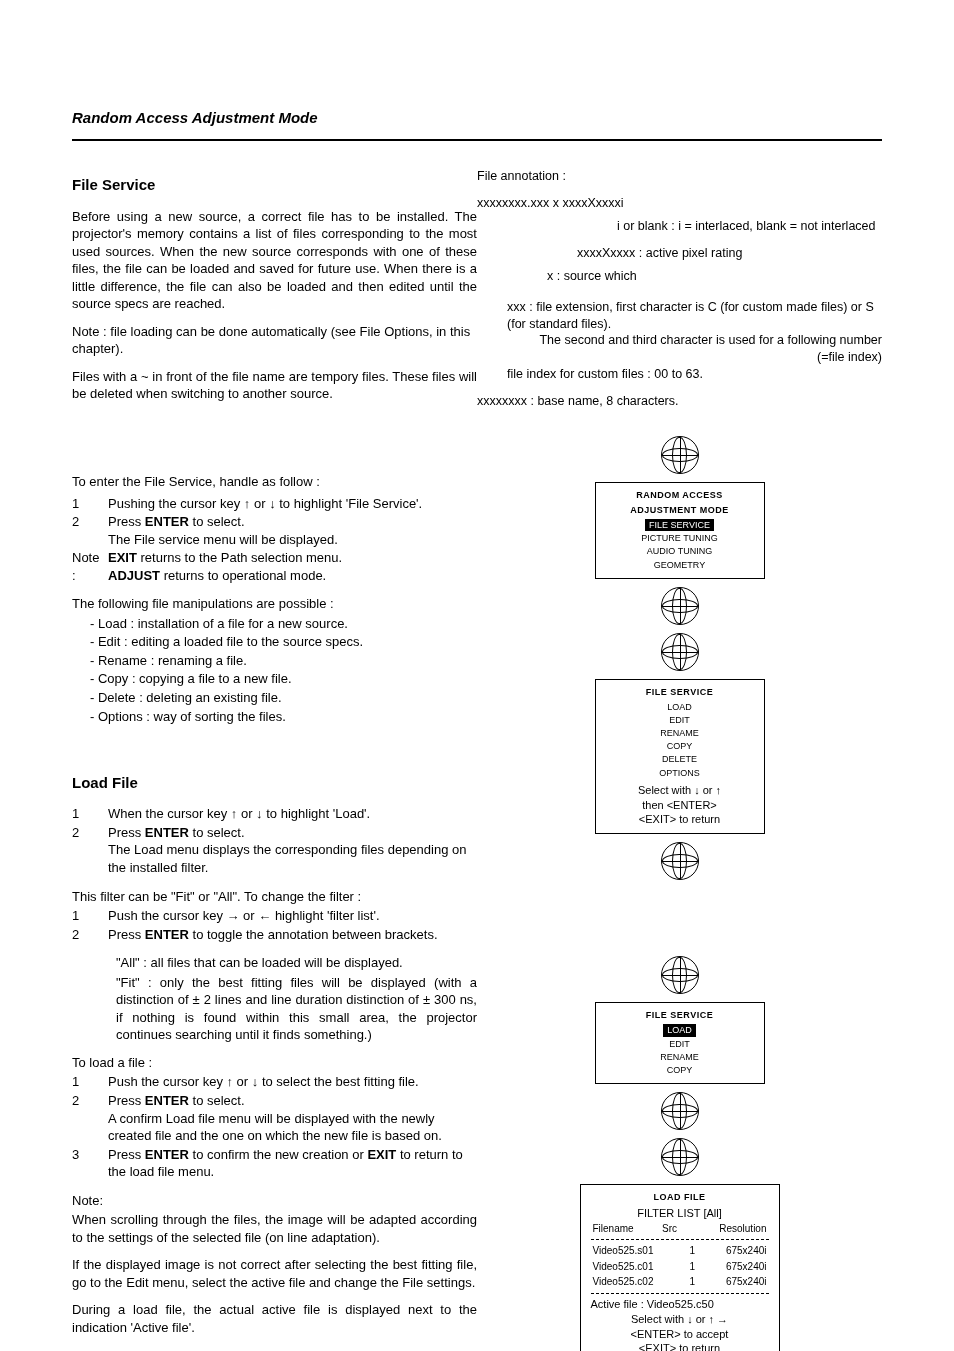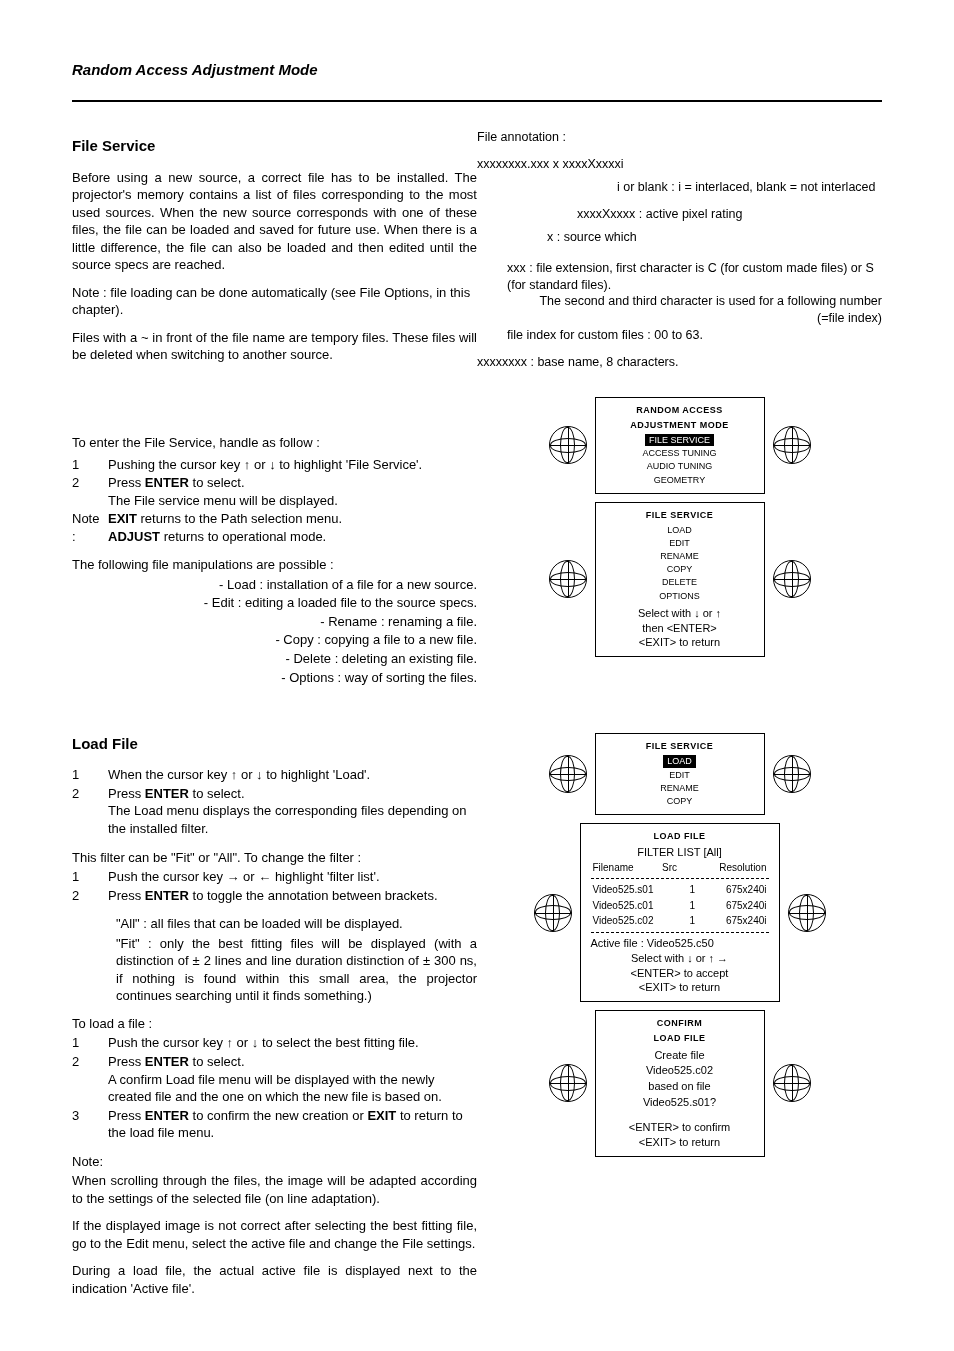--- a/index.html
+++ b/index.html
@@ -8,22 +8,23 @@
     font-size: 13px;
     line-height: 1.35;
     color: #000;
     background: #fff;
     margin: 0;
     padding: 60px 72px 40px 72px;
     width: 954px;
   }
   .header-line {
     border-bottom: 2px solid #000;
-    padding-bottom: 20px;
+    padding-bottom: 11px;
     margin-bottom: 24px;
+    margin-top: 48px;
   }
   .chapter-title {
     font-style: italic;
     font-weight: bold;
     font-size: 15px;
   }
   .two-col {
     display: flex;
   }
   .col-left { flex: 1; }
@@ -31,21 +32,21 @@
   h2.section {
     font-size: 15px;
     font-weight: bold;
     margin: 10px 0 12px 0;
   }
   p { margin: 0 0 10px 0; text-align: justify; }
   .indent-block { margin-left: 44px; }
   table.steps { border-collapse: collapse; margin-bottom: 8px; }
   table.steps td { vertical-align: top; padding: 0 8px 1px 0; }
   table.steps td:first-child { width: 36px; }
-  .man-list { margin: 2px 0 0 18px; text-align: right; }
+  .man-list { margin: 2px 0 0 18px; }
   .man-list div { margin: 1px 0; }
   .annotation-block { font-size: 12.5px; }
   .annotation-block .row { margin: 3px 0; }
   
   .osd-wrap { display:flex; justify-content:center; margin:8px 0; }
   .osd {
     border: 1px solid #000;
     padding: 6px 10px;
     font-size: 9px;
     text-align: center;
@@ -67,21 +68,21 @@
     width:38px; height:38px; border:1.5px solid #000; border-radius:50%;
     position:relative; display:inline-block; vertical-align:middle;
   }
   .globe::before, .globe::after {
     content:""; position:absolute; border:1px solid #000; border-radius:50%;
   }
   .globe::before { top:0; bottom:0; left:30%; right:30%; }
   .globe::after { top:30%; bottom:30%; left:0; right:0; }
   .globe .h { position:absolute; left:0; right:0; top:50%; border-top:1px solid #000; }
   .globe .v { position:absolute; top:0; bottom:0; left:50%; border-left:1px solid #000; }
-  .osd-row { display:flex; align-items:center; justify-content:flex-start; gap:8px; }
+  .osd-row { display:flex; align-items:center; justify-content:flex-start; gap:8px;flex-direction:column; }
   .ann-tree {
     position: relative;
     padding-left: 0;
     font-size: 12.5px;
   }
 </style>
 </head>
 <body>
 
 <div class="header-line">
@@ -218,21 +219,21 @@
     <div class="osd-wrap" style="margin-top:26px;">
       <div class="osd-row">
         <span class="globe">
             <span class="h"></span>
             <span class="v"></span>
           </span>
         <div class="osd">
           <div class="title">RANDOM ACCESS</div>
           <div class="title">ADJUSTMENT MODE</div>
           <div class="item"><span class="hl">FILE SERVICE</span></div>
-          <div class="item">ACCESS TUNING</div>
+          <div class="item">PICTURE TUNING</div>
           <div class="item">AUDIO TUNING</div>
           <div class="item">GEOMETRY</div>
         </div>
         <span class="globe">
             <span class="h"></span>
             <span class="v"></span>
           </span>
       </div>
     </div>
 

